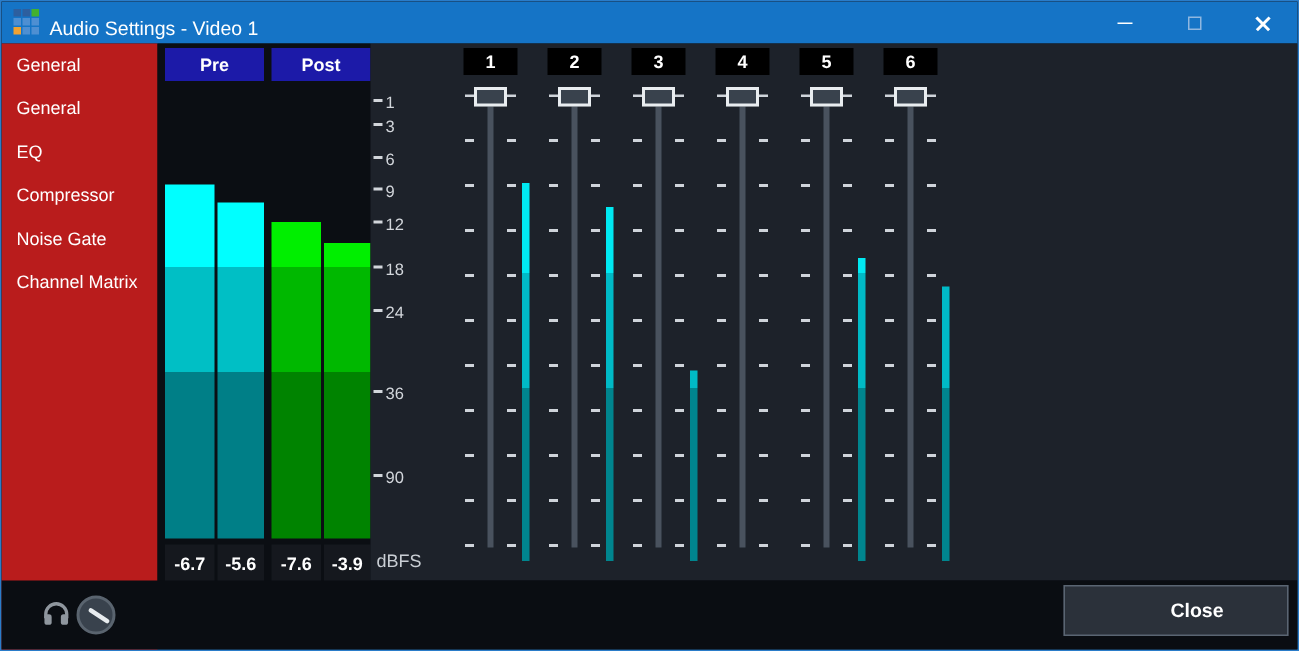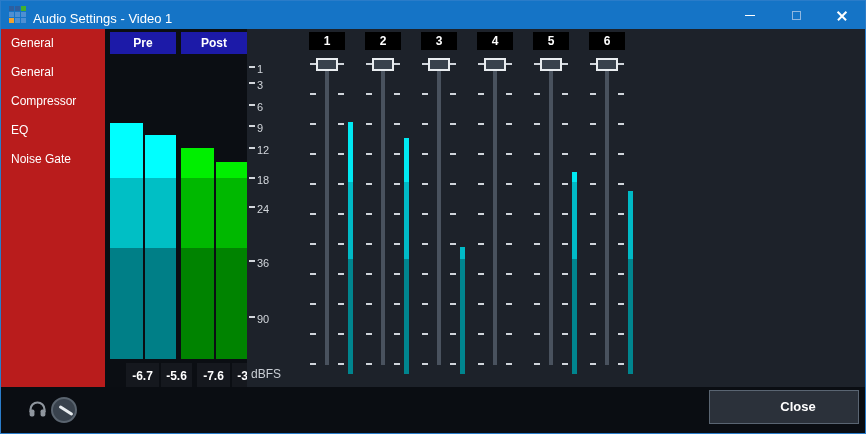--- a/index.html
+++ b/index.html
@@ -32,21 +32,21 @@
   
   .vu-panel { position:absolute; left:104px; top:28px; width:142px; height:364px; background:#0b0e13; }
   .vu-header { position:absolute; top:3px; width:66px; height:22px; background:#1c1aa8;
     color:#fff; font-size:12px; font-weight:bold; text-align:center; line-height:22px; }
   .vu-col { position:absolute; top:28px; height:302px; }
   .vu-bar { position:absolute; bottom:0; left:0; width:100%;
     background-size:100% 302px; background-position:left bottom; background-repeat:no-repeat; }
   .vu-bar.cyan  { background-image:linear-gradient(to bottom,#00ffff 0 121px,#00bfc5 121px 191px,#007f87 191px 302px); }
   .vu-bar.green { background-image:linear-gradient(to bottom,#00ef00 0 121px,#00b800 121px 191px,#008300 191px 302px); }
   .vu-value { position:absolute; top:334px; height:26px; background:#15181e; color:#ffffff;
-    font-size:12px; font-weight:bold; text-align:center; line-height:26px;margin-left:16px; }
+    font-size:12px; font-weight:bold; text-align:center; line-height:26px; }
   
   .fader-panel { position:absolute; left:246px; top:28px; width:618px; height:358px; background:#1d222a; }
   .scale-item { position:absolute; left:2px; color:#d2d6db; font-size:11px; white-space:nowrap; }
   .scale-item .tick { display:inline-block; width:6px; height:2px; background:#d2d6db;
     vertical-align:top; margin-top:3px; margin-right:2px; }
   .scale-unit { position:absolute; left:4px; top:338px; color:#c9ced4; font-size:12px; }
   .channel { position:absolute; top:0; width:56px; height:358px; }
   .ch-header { position:absolute; left:10px; top:3px; width:36px; height:18px; background:#000;
     color:#fff; font-size:12px; font-weight:bold; text-align:center; line-height:18px; }
   .ch-track  { position:absolute; left:26px; top:29px; width:4px; height:307px; background:#49525e; }
@@ -96,23 +96,24 @@
       </div>
       <div class="win-btn">
         <span class="glyph-close"></span>
       </div>
     </div>
   </div>
 
   <div class="sidebar">
     <div class="side-item">General</div>
     <div class="side-item">General</div>
+    <div class="side-item">EQ</div>
     <div class="side-item">Compressor</div>
-    <div class="side-item">EQ</div>
     <div class="side-item">Noise Gate</div>
+    <div class="side-item">Channel Matrix</div>
   </div>
 
   <div class="vu-panel">
     <div class="vu-header" style="left:5px">Pre</div>
     <div class="vu-header" style="left:76px">Post</div>
 
     <div class="vu-col" style="left:5px;width:33px">
       <div class="vu-bar cyan" style="height: 236px;"></div>
     </div>
     <div class="vu-col" style="left:40px;width:31px">

